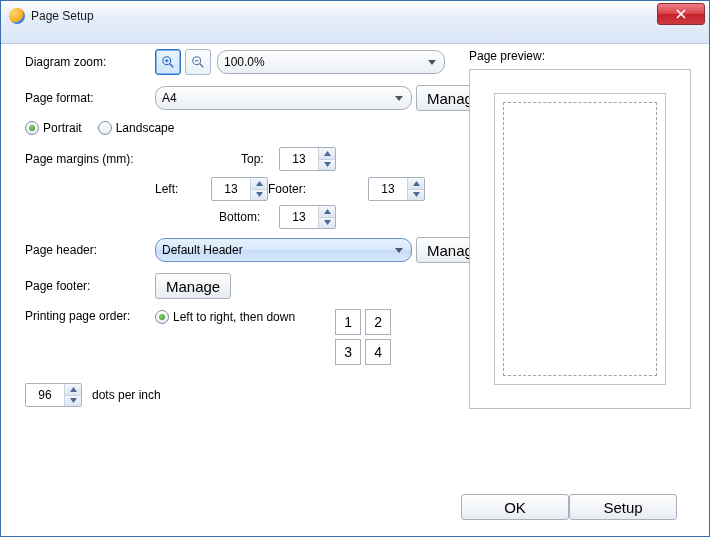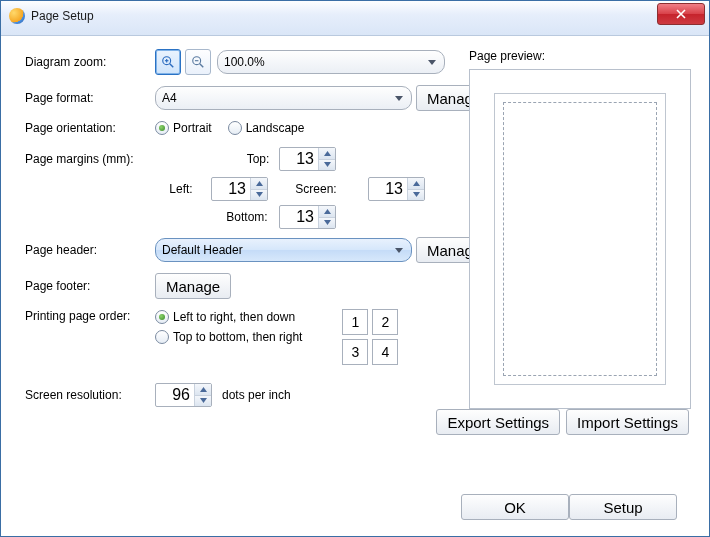--- a/index.html
+++ b/index.html
@@ -1,17 +1,17 @@
 <!DOCTYPE html>
 <html><head>
 <meta charset="utf-8">
 <style>
 html,body{margin:0;padding:0;font-family:"Segoe UI",Tahoma,sans-serif;font-size:12px;color:#000;background:#fff}
 .window{width:710px;height:537px;border:1px solid #3a6ea5;background:#fff;position:relative;box-sizing:border-box}
-.titlebar{height:30px;background:linear-gradient(to bottom,#fdfeff,#e6eefb 40%,#dae6f7);border-bottom:1px solid #b9c9de;display:flex;align-items:center;padding:0 0 4px 8px;position:relative}
+.titlebar{height:30px;background:linear-gradient(to bottom,#fdfeff,#e6eefb 40%,#dae6f7);border-bottom:1px solid #b9c9de;display:flex;align-items:center;padding:0 0 12px 8px;position:relative}
 .titlebar .app-icon{width:16px;height:16px;border-radius:50%;background:radial-gradient(circle at 30% 30%,#ffd96b,#f5a623 60%,#4a90e2 62%,#2c5aa0);margin-right:6px}
 .titlebar .title{font-size:12px;color:#1a1a1a}
 .close-btn{position:absolute;right:4px;top:2px;width:46px;height:20px;border:1px solid #8b2e30;border-radius:3px;background:linear-gradient(to bottom,#f07f86,#d9434b 48%,#c6232c 52%,#ce3a41);display:flex;align-items:center;justify-content:center;cursor:pointer}
 .close-btn svg{width:10px;height:10px}
 .content{position:absolute;top:30px;left:0;right:0;bottom:0;padding:18px 20px 16px 24px;box-sizing:border-box}
 .row{display:flex;align-items:center;margin-bottom:10px}
 .lbl{width:130px;flex-shrink:0}
 .ctrl-area{display:flex;align-items:center;gap:4px}
 .zoom-btn{width:24px;height:24px;border:1px solid #a8b8cc;border-radius:3px;background:linear-gradient(to bottom,#fefeff,#eaf1fb);display:flex;align-items:center;justify-content:center;cursor:pointer}
 .zoom-btn.active{border-color:#2a72c4;background:linear-gradient(to bottom,#eaf3fe,#cfe4fb);box-shadow:0 0 0 1px #7fb2e8 inset}
@@ -20,28 +20,28 @@
 .combo.zoom{width:216px;margin-left:2px}
 .combo.fmt{width:245px}
 .combo .arrow{margin-left:auto;width:16px;text-align:center}
 .combo .arrow svg{width:8px;height:6px}
 .hilite{background:linear-gradient(to bottom,#e8f1fd,#d6e7fb 48%,#c5dcf8 52%,#d7e8fb);border-color:#6a92c0}
 .btn{height:24px;padding:0 10px;border:1px solid #a8b0bc;border-radius:3px;background:linear-gradient(to bottom,#fefefe,#e8ecf2);cursor:pointer;display:inline-flex;align-items:center;justify-content:center;font-size:15px}
 .radio{display:inline-flex;align-items:center;margin-right:12px;cursor:pointer}
 .rdot{width:12px;height:12px;border:1px solid #7a8aa0;border-radius:50%;background:linear-gradient(to bottom,#fff,#e6edf5);margin-right:4px;display:flex;align-items:center;justify-content:center}
 .rdot .inner{width:6px;height:6px;border-radius:50%;background:radial-gradient(circle at 35% 35%,#8bd36a,#3a8a2c)}
 .spin{display:inline-flex;align-items:stretch;height:22px;border:1px solid #a8b0bc;border-radius:2px;background:#fff}
-.spin input{width:30px;border:none;outline:none;padding:0 4px;font-size:16px;text-align:right;background:transparent}
+.spin input{width:30px;border:none;outline:none;padding:0 4px;font-size:12px;text-align:center;background:transparent}
 .spin .sb{width:16px;border-left:1px solid #c9d2de;display:flex;flex-direction:column}
 .spin .sb div{flex:1;display:flex;align-items:center;justify-content:center;background:linear-gradient(to bottom,#f4f7fb,#dce5f0);cursor:pointer}
 .spin .sb div:first-child{border-bottom:1px solid #c9d2de}
 .spin .sb svg{width:7px;height:5px}
 .margins{margin-left:130px;margin-bottom:6px}
 .margin-line{display:flex;align-items:center;height:28px}
-.mlbl{text-align:center;margin-right:4px}
+.mlbl{text-align:left;margin-right:4px}
 .preview-section{position:absolute;right:20px;top:18px;width:220px}
 .preview-label{margin-bottom:6px}
 .preview-box{width:220px;height:338px;border:1px solid #b8c0cc;background:#fff;display:flex;align-items:center;justify-content:center}
 .page{width:170px;height:290px;border:1px solid #bfc6d0;background:#fff;position:relative}
 .page .dashed{position:absolute;top:8px;left:8px;right:8px;bottom:8px;border:1px dashed #9aa4b2}
 .btn-row-right{position:absolute;right:20px;top:378px;display:flex;gap:6px}
 .footer-btns{position:absolute;right:32px;bottom:16px;display:flex;gap:0}
 .footer-btns .btn{width:86px;justify-content:center}
 .order-visual{display:inline-flex;flex-wrap:wrap;width:56px;gap:4px;margin-left:28px}
 .order-visual .cell{width:24px;height:24px;border:1px solid #a8b0bc;background:#fff;display:flex;align-items:center;justify-content:center;font-size:14px}
@@ -98,21 +98,20 @@
             <span>A4</span>
             <span class="arrow"><svg viewBox="0 0 8 6">
                   <path d="M0 0 L4 5 L8 0 Z" fill="#4a5568"></path>
                 </svg></span>
           </div>
           <div class="btn">Manage</div>
         </div>
       </div>
 
       <div class="row">
-        <div class="lbl">Page orientation:</div>
         <div class="ctrl-area">
           <span class="radio">
             <span class="rdot">
                 <span class="inner"></span>
               </span>
             <span>Portrait</span>
           </span>
           <span class="radio">
             <span class="rdot"></span>
             <span>Landscape</span>
@@ -152,21 +151,21 @@
                     <path d="M3.5 0 L7 5 L0 5 Z" fill="#4a6a9a"></path>
                   </svg>
                 </div>
                 <div>
                   <svg viewBox="0 0 7 5">
                     <path d="M0 0 L7 0 L3.5 5 Z" fill="#4a6a9a"></path>
                   </svg>
                 </div>
               </span>
           </span>
-          <span class="mlbl" style="width:96px">Screen:</span>
+          <span class="mlbl" style="width:96px">Footer:</span>
           <span class="spin">
             <input value="13" style="">
             <span class="sb">
                 <div>
                   <svg viewBox="0 0 7 5">
                     <path d="M3.5 0 L7 5 L0 5 Z" fill="#4a6a9a"></path>
                   </svg>
                 </div>
                 <div>
                   <svg viewBox="0 0 7 5">
@@ -220,37 +219,30 @@
         <div class="lbl">Printing page order:</div>
         <div>
           <div style="margin-bottom:6px">
             <span class="radio">
               <span class="rdot">
                   <span class="inner"></span>
                 </span>
               <span>Left to right, then down</span>
             </span>
           </div>
-          <div>
-            <span class="radio">
-              <span class="rdot"></span>
-              <span>Top to bottom, then right</span>
-            </span>
-          </div>
         </div>
         <div class="order-visual">
           <div class="cell">1</div>
           <div class="cell">2</div>
           <div class="cell">3</div>
           <div class="cell">4</div>
         </div>
       </div>
 
       <div class="row" style="margin-top:18px">
-        <div class="lbl">Screen resolution:</div>
         <div class="ctrl-area">
           <span class="spin">
             <input value="96" style="">
             <span class="sb">
                 <div>
                   <svg viewBox="0 0 7 5">
                     <path d="M3.5 0 L7 5 L0 5 Z" fill="#4a6a9a"></path>
                   </svg>
                 </div>
                 <div>
@@ -268,24 +260,20 @@
 
     <div class="preview-section">
       <div class="preview-label">Page preview:</div>
       <div class="preview-box">
         <div class="page">
           <div class="dashed"></div>
         </div>
       </div>
     </div>
 
-    <div class="btn-row-right">
-      <div class="btn">Export Settings</div>
-      <div class="btn">Import Settings</div>
-    </div>
 
     <div class="footer-btns">
       <div class="btn">OK</div>
       <div class="btn">Setup</div>
     </div>
 
   </div>
 </div>
 
 </body></html>

